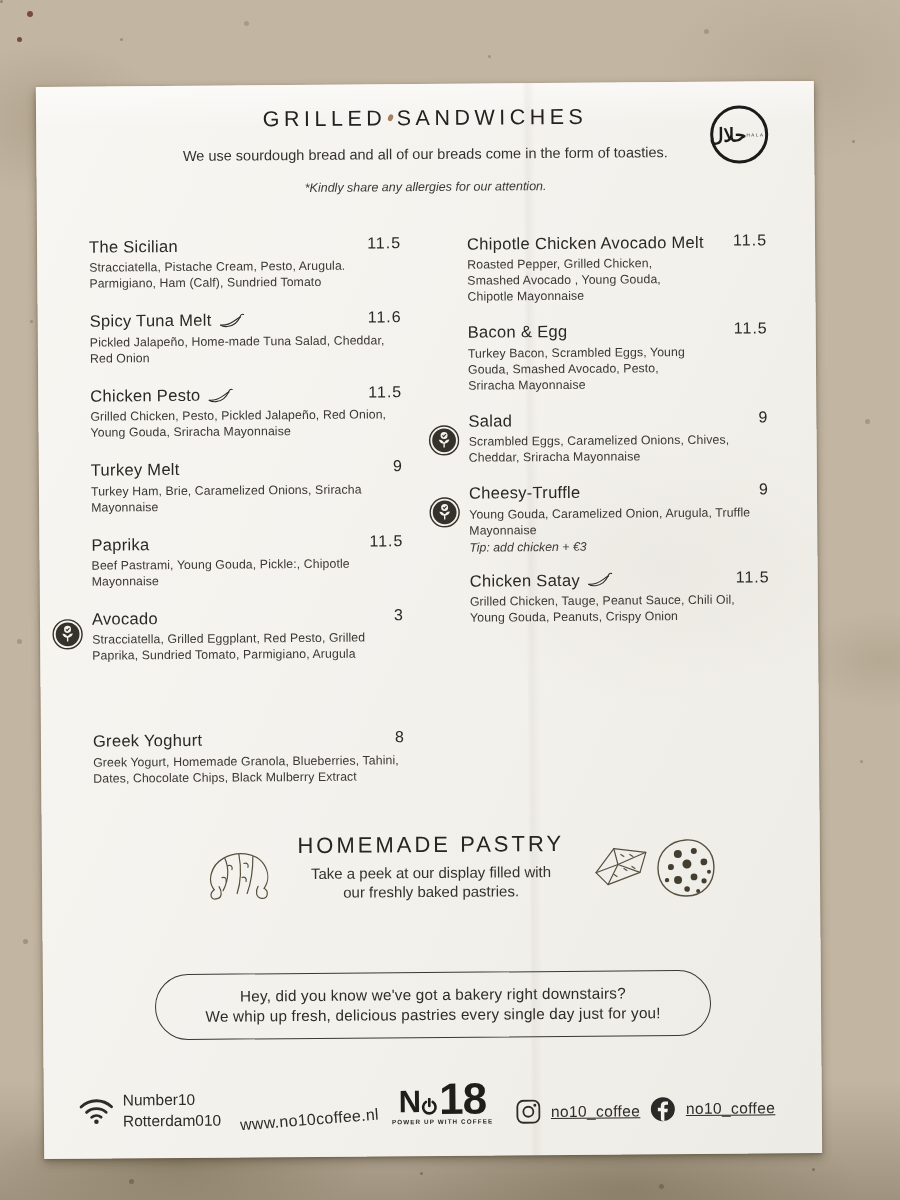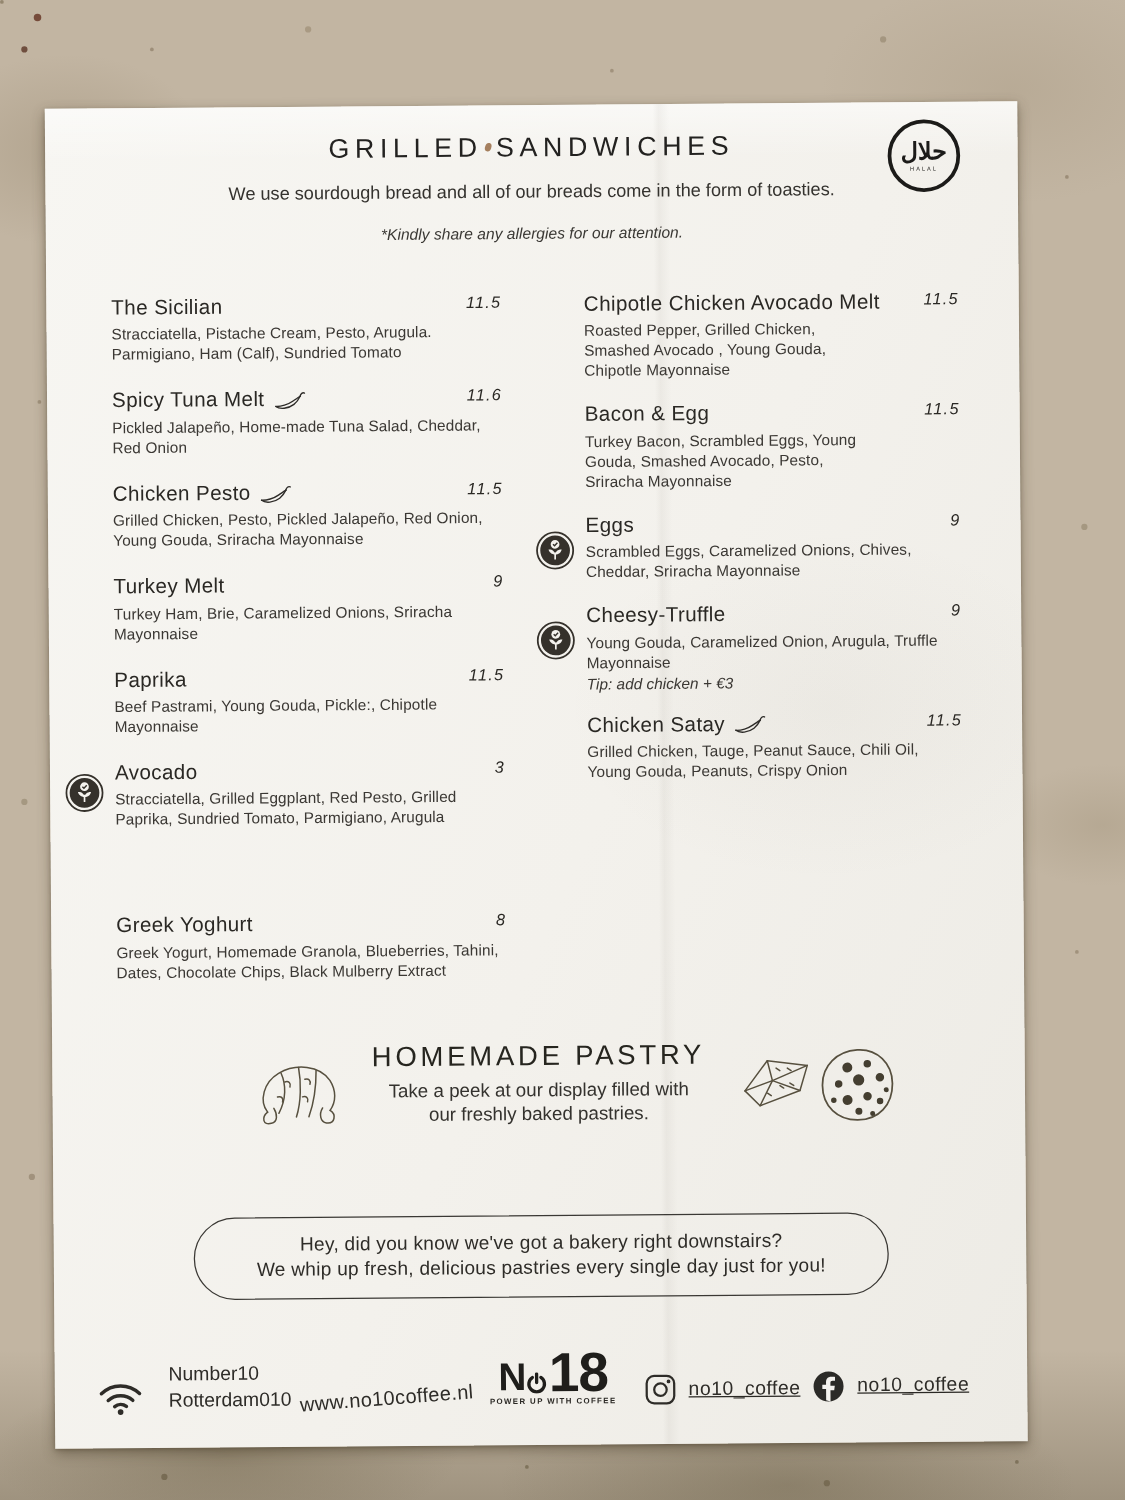--- a/index.html
+++ b/index.html
@@ -42,34 +42,34 @@
 
   .menu-title{position:absolute;left:0;top:22px;width:100%;text-align:center;
     font-size:21.5px;letter-spacing:4.5px;font-weight:400;color:#232220;}
   .title-stain{position:absolute;left:352px;top:30px;width:5px;height:7px;border-radius:50%;
     background:rgba(138,88,46,.75);transform:rotate(20deg);}
   .menu-subtitle{position:absolute;left:0;top:62px;width:100%;text-align:center;
     font-size:14.5px;color:#34322e;}
   .allergy-note{position:absolute;left:0;top:96px;width:100%;text-align:center;
     font-size:12.5px;font-style:italic;color:#3a3834;}
 
-  .halal{position:absolute;right:46px;top:14px;width:52px;height:52px;border:3px solid #1c1b19;
-    border-radius:50%;display:flex;flex-direction:column;align-items:center;justify-content:center;}
+  .halal{position:absolute;right:46px;top:24px;width:52px;height:52px;border:3px solid #1c1b19;
+    border-radius:50%;display:flex;flex-direction:row;align-items:center;justify-content:center;}
   .halal-ar{font-size:19px;font-weight:700;line-height:1;color:#1c1b19;}
   .halal-en{font-size:4.5px;letter-spacing:1.6px;color:#1c1b19;margin-top:1px;}
 
   .col{position:absolute;}
   .col-left{left:52px;top:150px;width:312px;}
   .col-right{left:430px;top:150px;width:300px;}
   .item{position:relative;margin-bottom:18px;}
   .col-right .item{margin-bottom:16px;}
   .item-head{display:flex;justify-content:space-between;align-items:flex-start;}
   .name-wrap{display:flex;align-items:center;gap:7px;}
   .item-name{font-size:16.5px;letter-spacing:.3px;color:#2a2824;line-height:1.3;}
-  .item-price{font-size:13px;color:#2a2824;letter-spacing:1px;white-space:nowrap;padding-left:8px;font-style:italic;}
+  .item-price{font-size:16px;color:#2a2824;letter-spacing:1px;white-space:nowrap;padding-left:8px;}
   .item-desc{margin:3px 0 0 0;font-size:12.3px;line-height:1.3;color:#3b3834;letter-spacing:.1px;}
   .desc-narrow{max-width:238px;}
   .item-tip{margin:1px 0 0 0;font-size:12.3px;font-style:italic;color:#3b3834;}
   .greek{margin-top:66px;}
   .chili{width:26px;height:16px;flex:0 0 auto;}
   .veg-badge{position:absolute;left:-40px;top:10px;width:31px;height:31px;}
   .col-right .veg-badge{top:14px;}
 
   .pastry-section{position:absolute;left:0;top:748px;width:100%;text-align:center;}
   .pastry-title{font-size:22px;letter-spacing:3px;font-weight:400;color:#26251f;}
@@ -79,21 +79,21 @@
   .illus-croissant{left:158px;top:752px;width:84px;height:72px;}
   .illus-fold{left:546px;top:760px;width:62px;height:52px;}
   .illus-cookie{left:612px;top:754px;width:64px;height:64px;}
 
   .note-box{position:absolute;left:112px;top:888px;width:554px;height:64px;
     border:1.5px solid #3a3834;border-radius:34px;display:flex;flex-direction:column;
     align-items:center;justify-content:center;gap:2px;}
   .note-line{font-size:15.3px;color:#2e2c28;letter-spacing:.2px;}
 
   .footer-el{position:absolute;}
-  .wifi-group{left:34px;top:1004px;display:flex;align-items:flex-end;gap:20px;}
+  .wifi-group{left:34px;top:1004px;display:flex;align-items:flex-start;gap:8px;}
   .wifi-icon{width:37px;height:29px;margin-top:5px;}
   .wifi-text{font-size:15.5px;line-height:1.35;color:#2e2c28;}
   .website{left:196px;top:1026px;font-size:16px;color:#2e2c28;transform:rotate(-4deg);letter-spacing:.3px;}
   .logo{left:348px;top:998px;display:flex;flex-direction:column;align-items:center;}
   .logo-row{display:flex;align-items:flex-end;}
   .logo-n{font-size:31px;font-weight:700;color:#1f1e1b;line-height:.9;}
   .power-icon{width:17px;height:17px;margin:0 1px 1px 0;}
   .logo-10{font-size:44px;font-weight:700;color:#1f1e1b;line-height:.78;letter-spacing:-1px;}
   .logo-tagline{font-size:6.3px;letter-spacing:1.1px;color:#2a2824;margin-top:2px;font-weight:700;}
   .social{display:flex;align-items:center;gap:10px;text-decoration:underline;}
@@ -242,21 +242,21 @@
           <circle cx="15" cy="15" r="14" fill="none" stroke="#35312b" stroke-width="1.4"></circle>
           <circle cx="15" cy="15" r="11.5" fill="#35312b"></circle>
           <circle cx="15" cy="10.2" r="3.4" fill="#f4f2ee"></circle>
           <path d="M13.4 10.2 l1.2 1.2 2.2-2.4" stroke="#35312b" stroke-width="1.1" fill="none"></path>
           <path d="M15 22 v-5.5" stroke="#f4f2ee" stroke-width="1.3"></path>
           <path d="M15 18.2 C12.4 18.2 10.4 16.6 9.9 14.3 C12.8 14.1 14.8 15.8 15 18.2 Z" fill="#f4f2ee"></path>
           <path d="M15 18.2 C17.6 18.2 19.6 16.6 20.1 14.3 C17.2 14.1 15.2 15.8 15 18.2 Z" fill="#f4f2ee"></path>
         </svg>
         <div class="item-head">
           <span class="name-wrap">
-              <span class="item-name">Eggs</span>
+              <span class="item-name">Salad</span>
             </span>
           <span class="item-price">9</span>
         </div>
         <p class="item-desc">Scrambled Eggs, Caramelized Onions, Chives, Cheddar, Sriracha Mayonnaise</p>
       </div>
 
       <div class="item">
         <svg class="veg-badge" viewBox="0 0 30 30">
           <circle cx="15" cy="15" r="14" fill="none" stroke="#35312b" stroke-width="1.4"></circle>
           <circle cx="15" cy="15" r="11.5" fill="#35312b"></circle>

